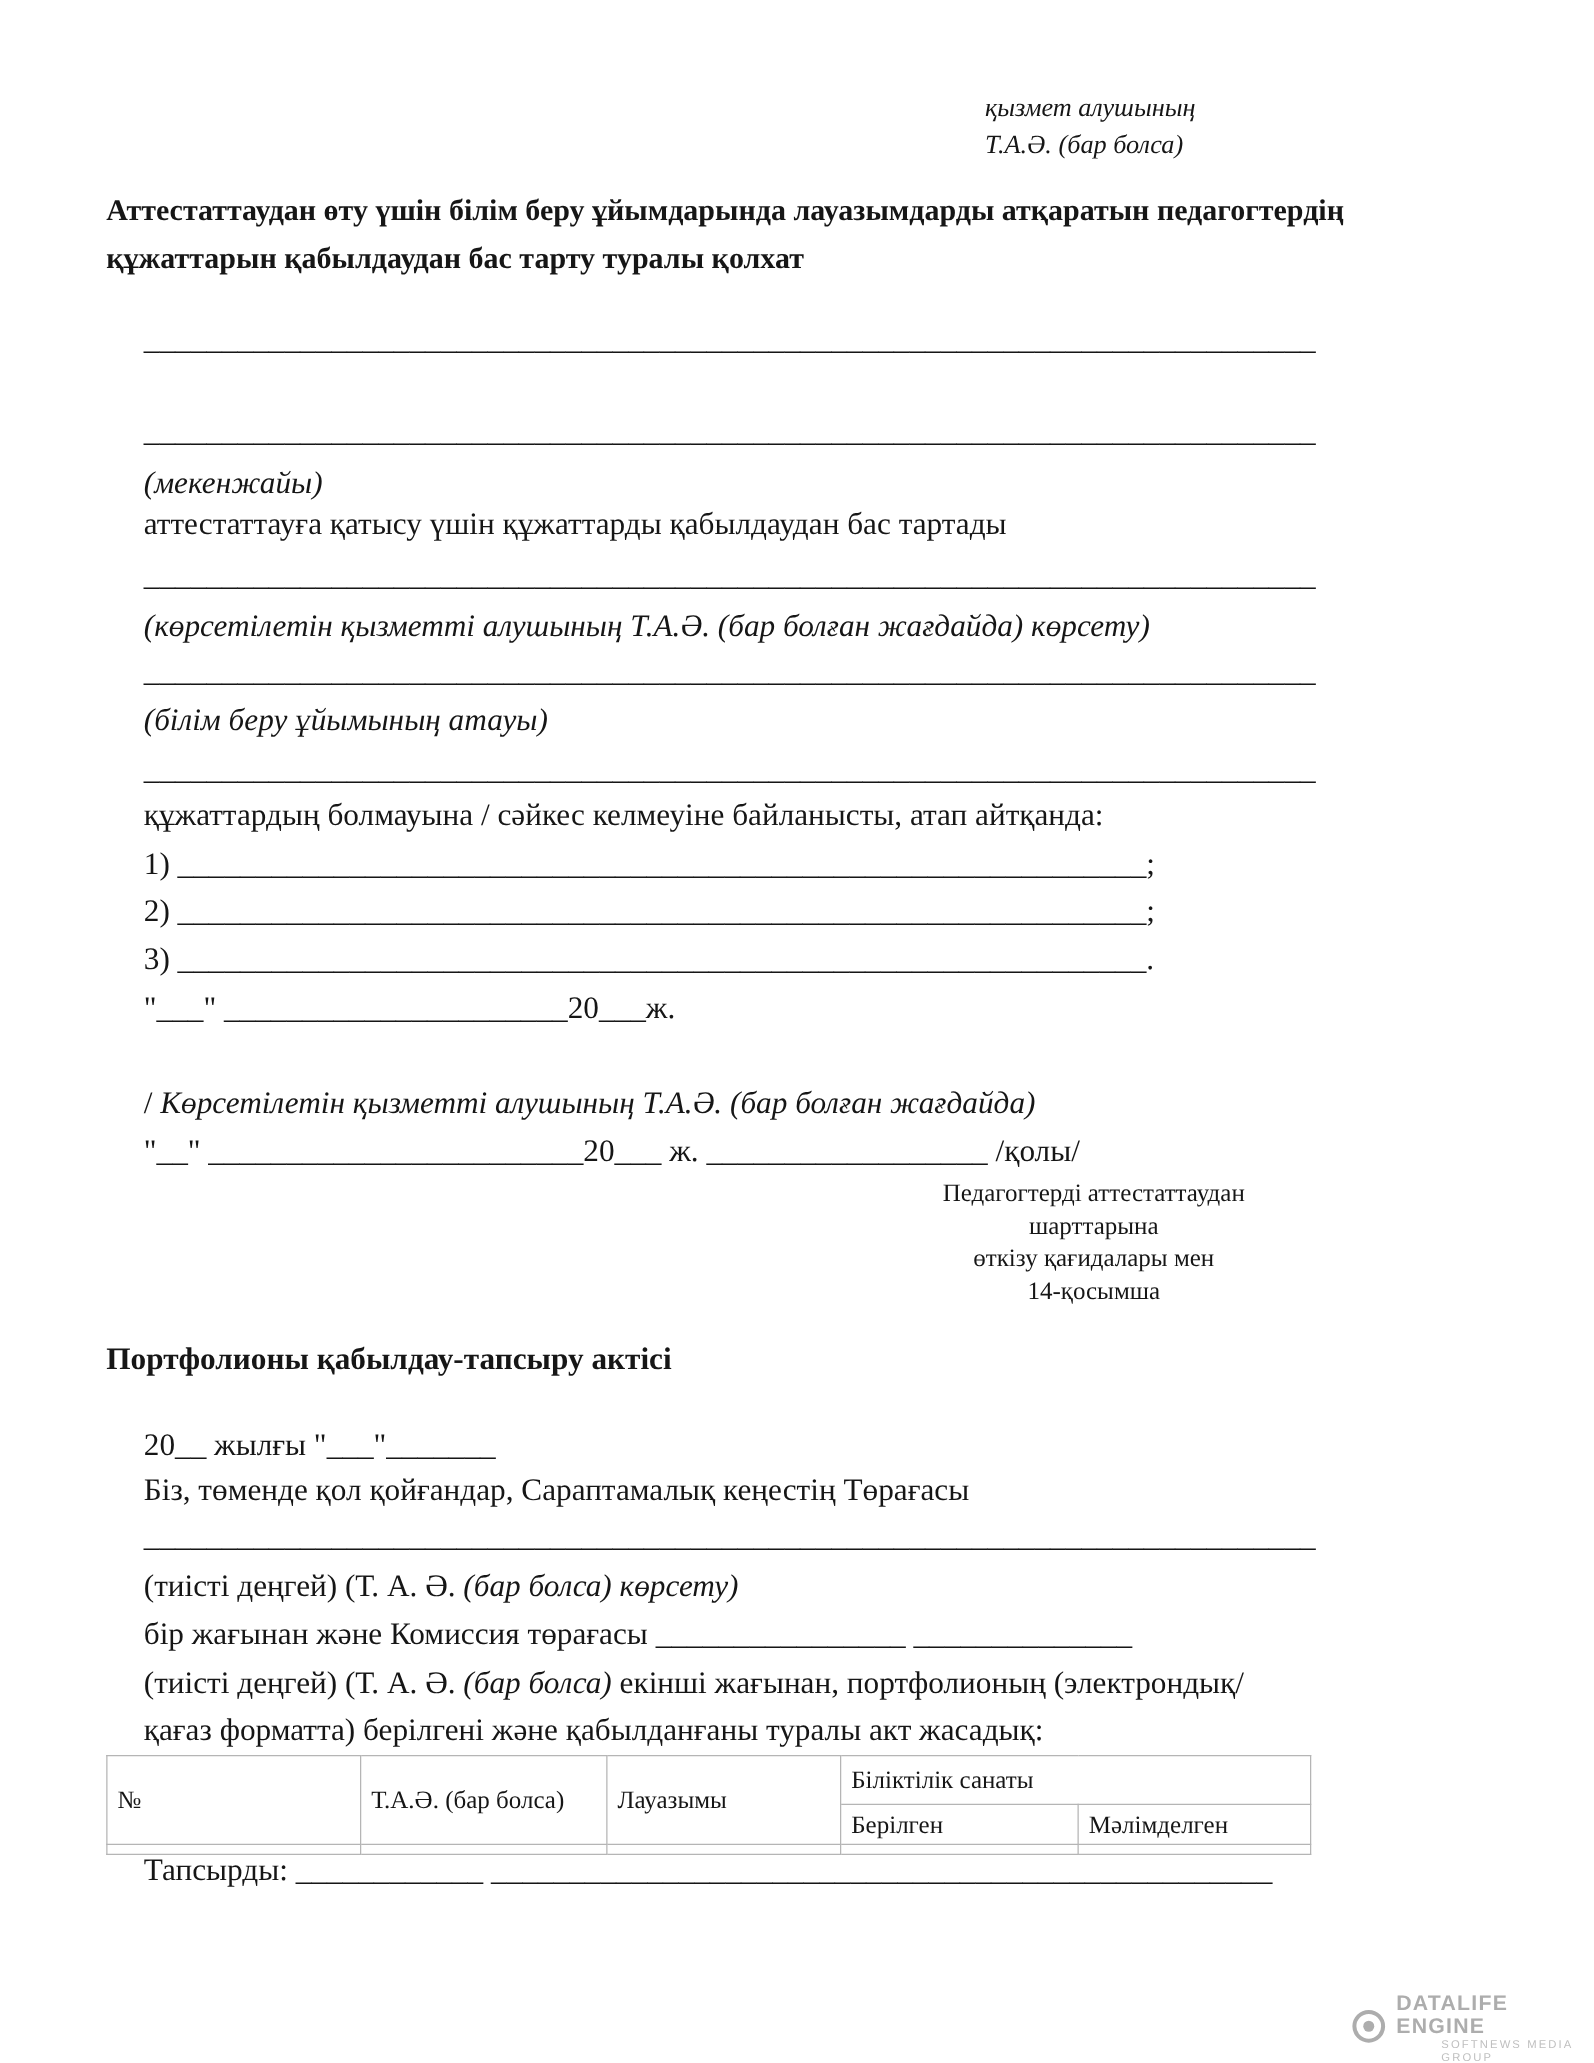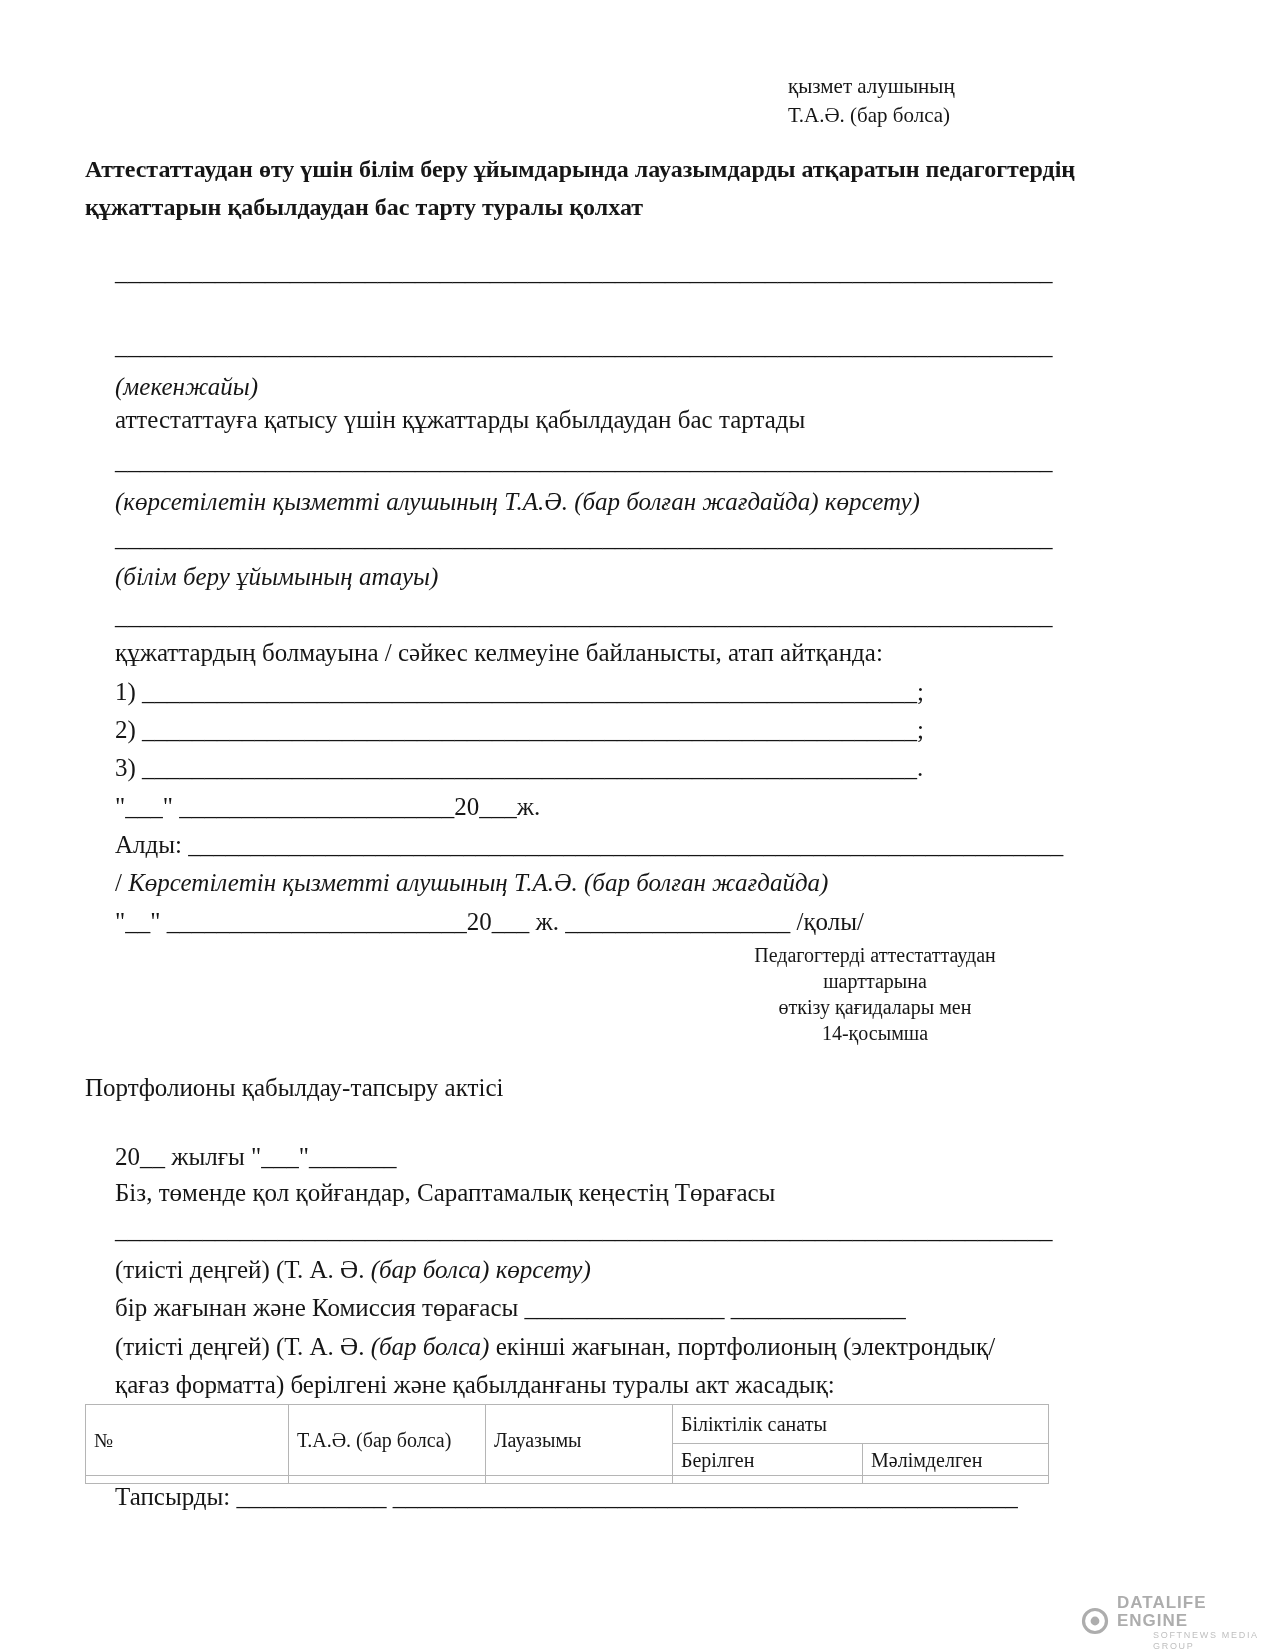--- a/index.html
+++ b/index.html
@@ -12,30 +12,30 @@
     overflow:hidden;
   }
   .ln{
     position:absolute;left:115px;
     font-size:25px;line-height:30px;
     white-space:nowrap;
   }
   .it{font-style:italic;}
   .hdr-right{
     position:absolute;left:788px;top:72px;
-    font-size:21px;line-height:29px;
+    font-size:21px;line-height:29px;font-style:italic;
     white-space:nowrap;
   }
   .doc-title{
     position:absolute;left:85px;top:150px;width:1055px;
     font-size:24px;font-weight:bold;line-height:38px;
   }
   .sec-title{
     position:absolute;left:85px;top:1072px;
-    font-size:25px;font-weight:normal;line-height:32px;white-space:nowrap;
+    font-size:25px;font-weight:bold;line-height:32px;white-space:nowrap;
   }
   .appendix{
     position:absolute;left:700px;top:942px;width:350px;
     font-size:20px;line-height:26px;text-align:center;
   }
   .acttable{
     position:absolute;left:85px;top:1404px;width:963px;
     border-collapse:collapse;table-layout:fixed;
     font-size:20px;line-height:24px;
   }
@@ -84,21 +84,20 @@
   <div class="ln it" style="top:562px">(білім беру ұйымының атауы)</div>
 
   <div class="ln" style="top:601px">___________________________________________________________________________</div>
   <div class="ln" style="top:638px">құжаттардың болмауына / сәйкес келмеуіне байланысты, атап айтқанда:</div>
 
   <div class="ln" style="top:677px"><span>1) </span><span>______________________________________________________________</span><span>;</span></div>
   <div class="ln" style="top:715px"><span>2) </span><span>______________________________________________________________</span><span>;</span></div>
   <div class="ln" style="top:753px"><span>3) </span><span>______________________________________________________________</span><span>.</span></div>
 
   <div class="ln" style="top:792px">"___" ______________________20___ж.</div>
-  <div class="ln" style="top:830px"><span>Алды: </span><span>______________________________________________________________________</span></div>
   <div class="ln" style="top:868px"><span>/ </span><span class="it">Көрсетілетін қызметті алушының Т.А.Ә. (бар болған жағдайда)</span></div>
   <div class="ln" style="top:907px">"__" ________________________20___ ж. __________________ /қолы/</div>
 
   <div class="appendix">
     <div>Педагогтерді аттестаттаудан</div>
     <div>шарттарына</div>
     <div>өткізу қағидалары мен</div>
     <div>14-қосымша</div>
   </div>
 

